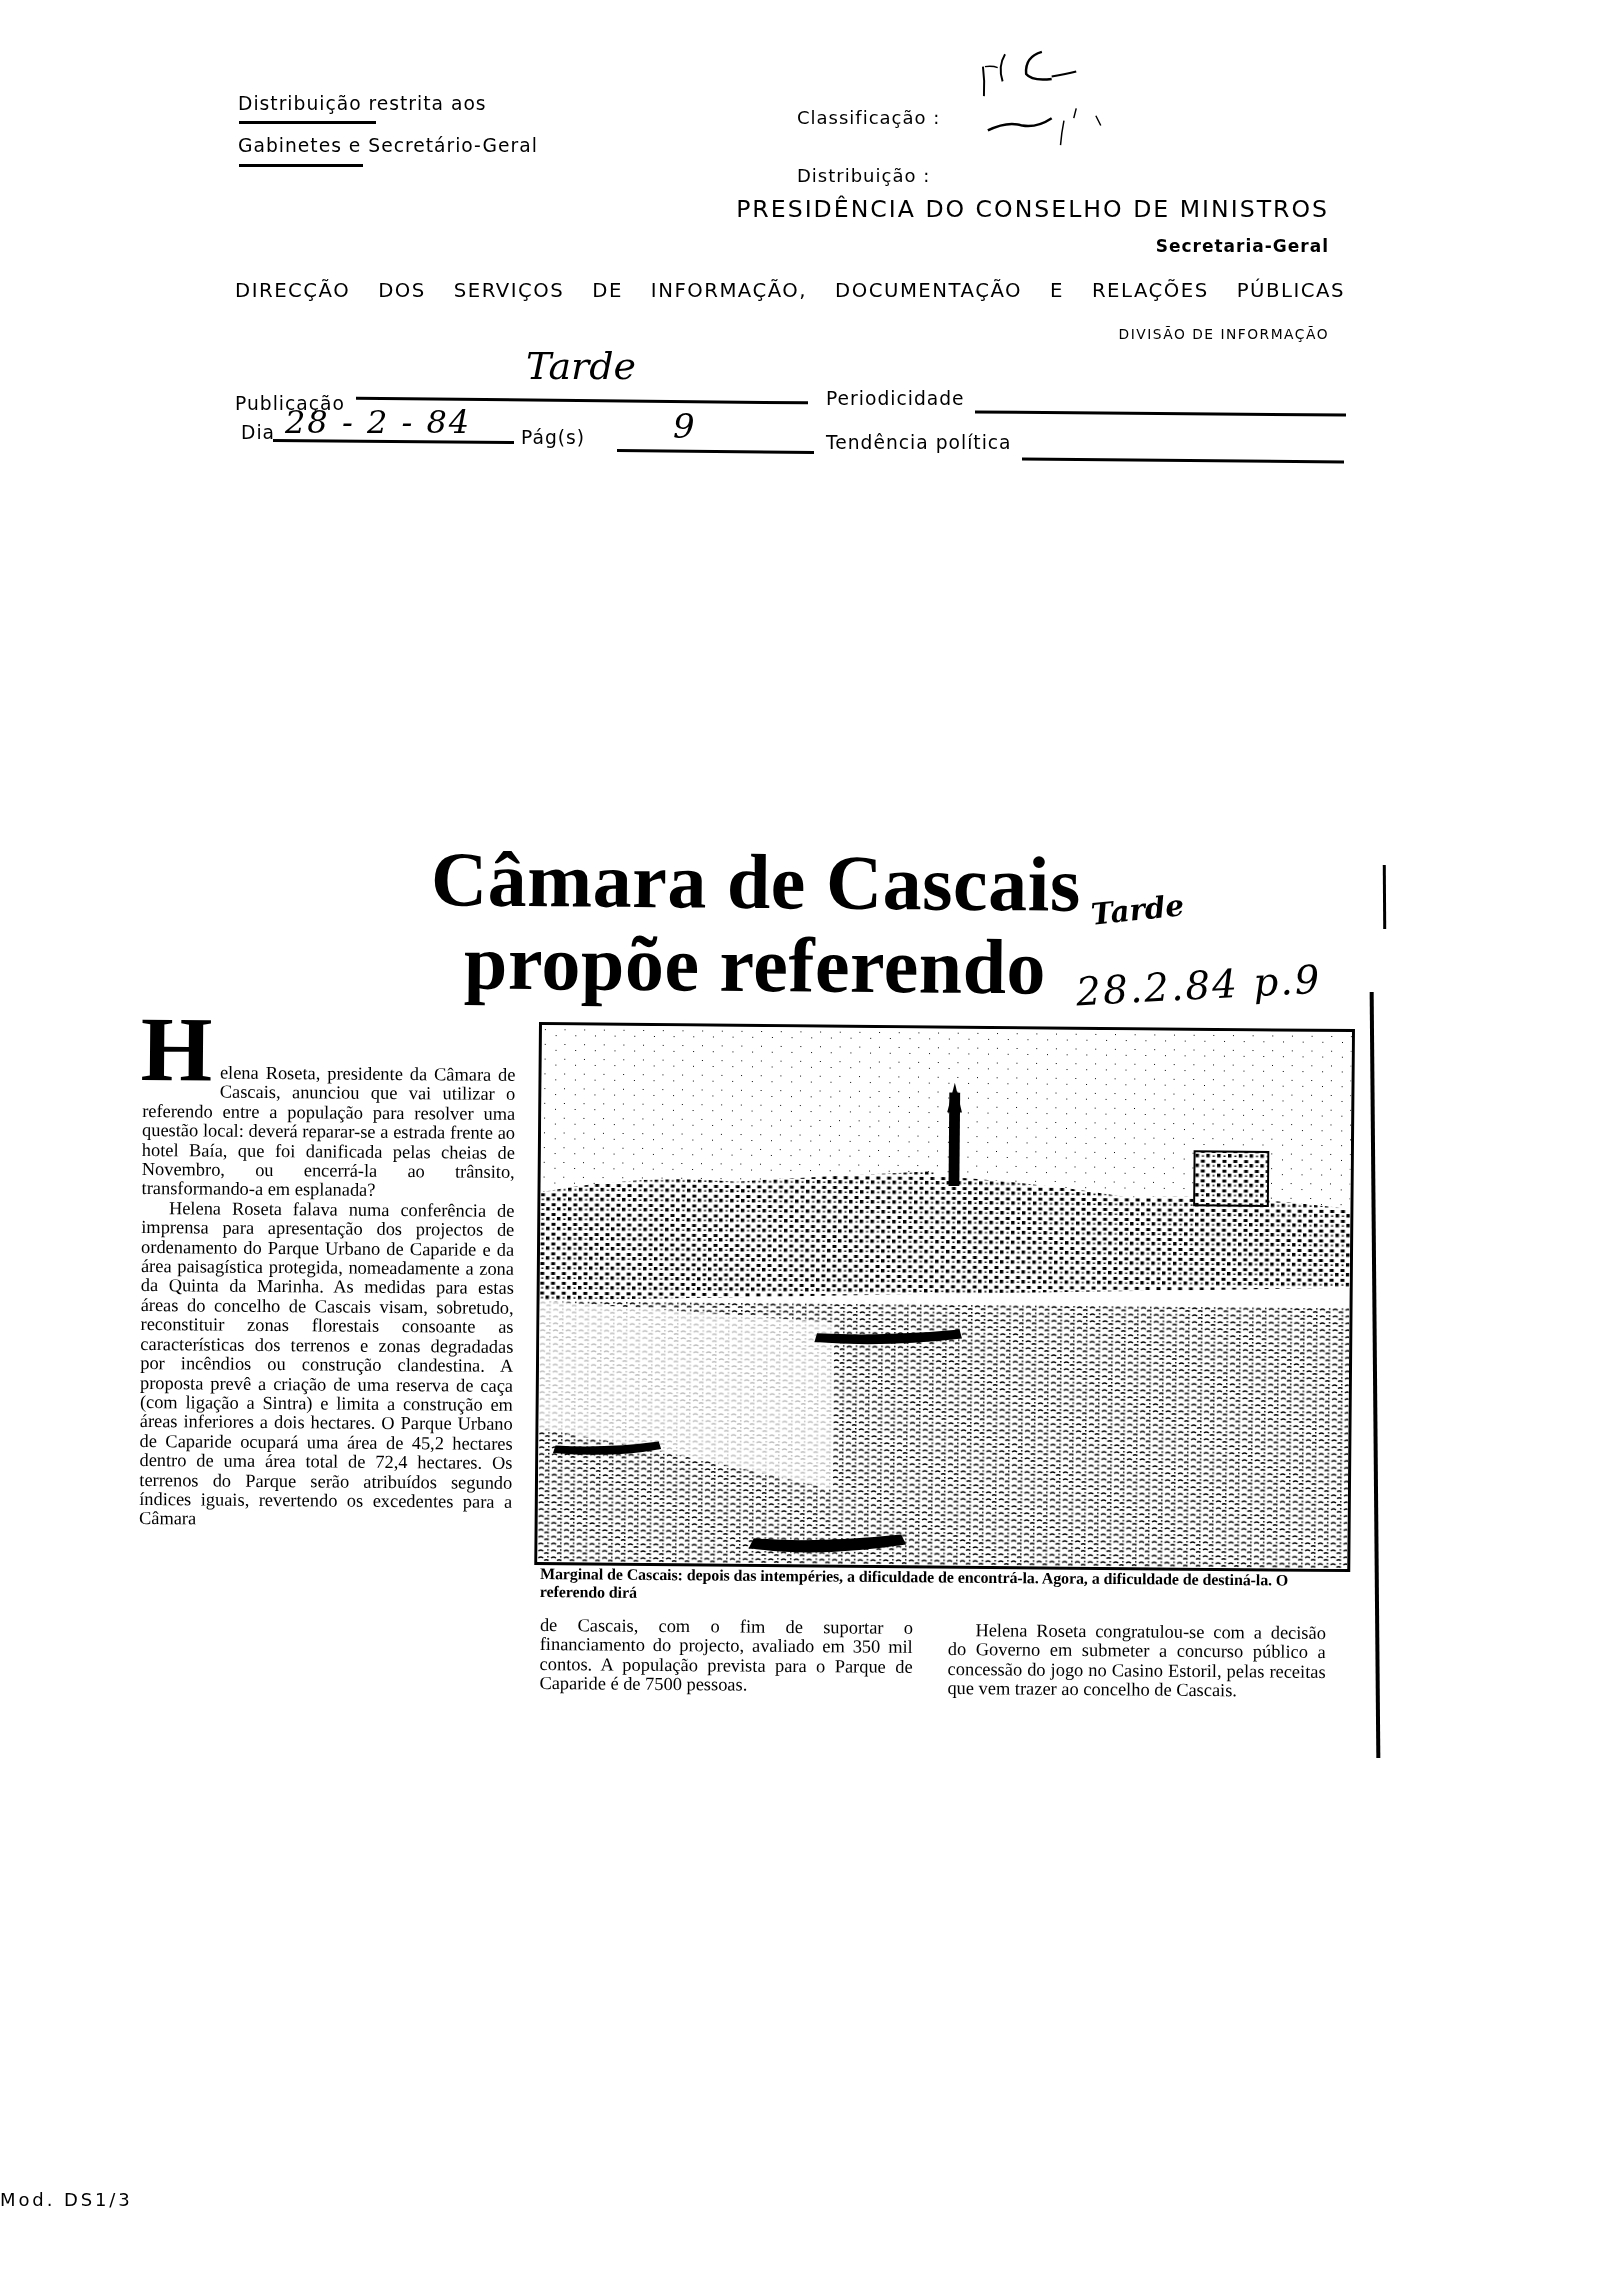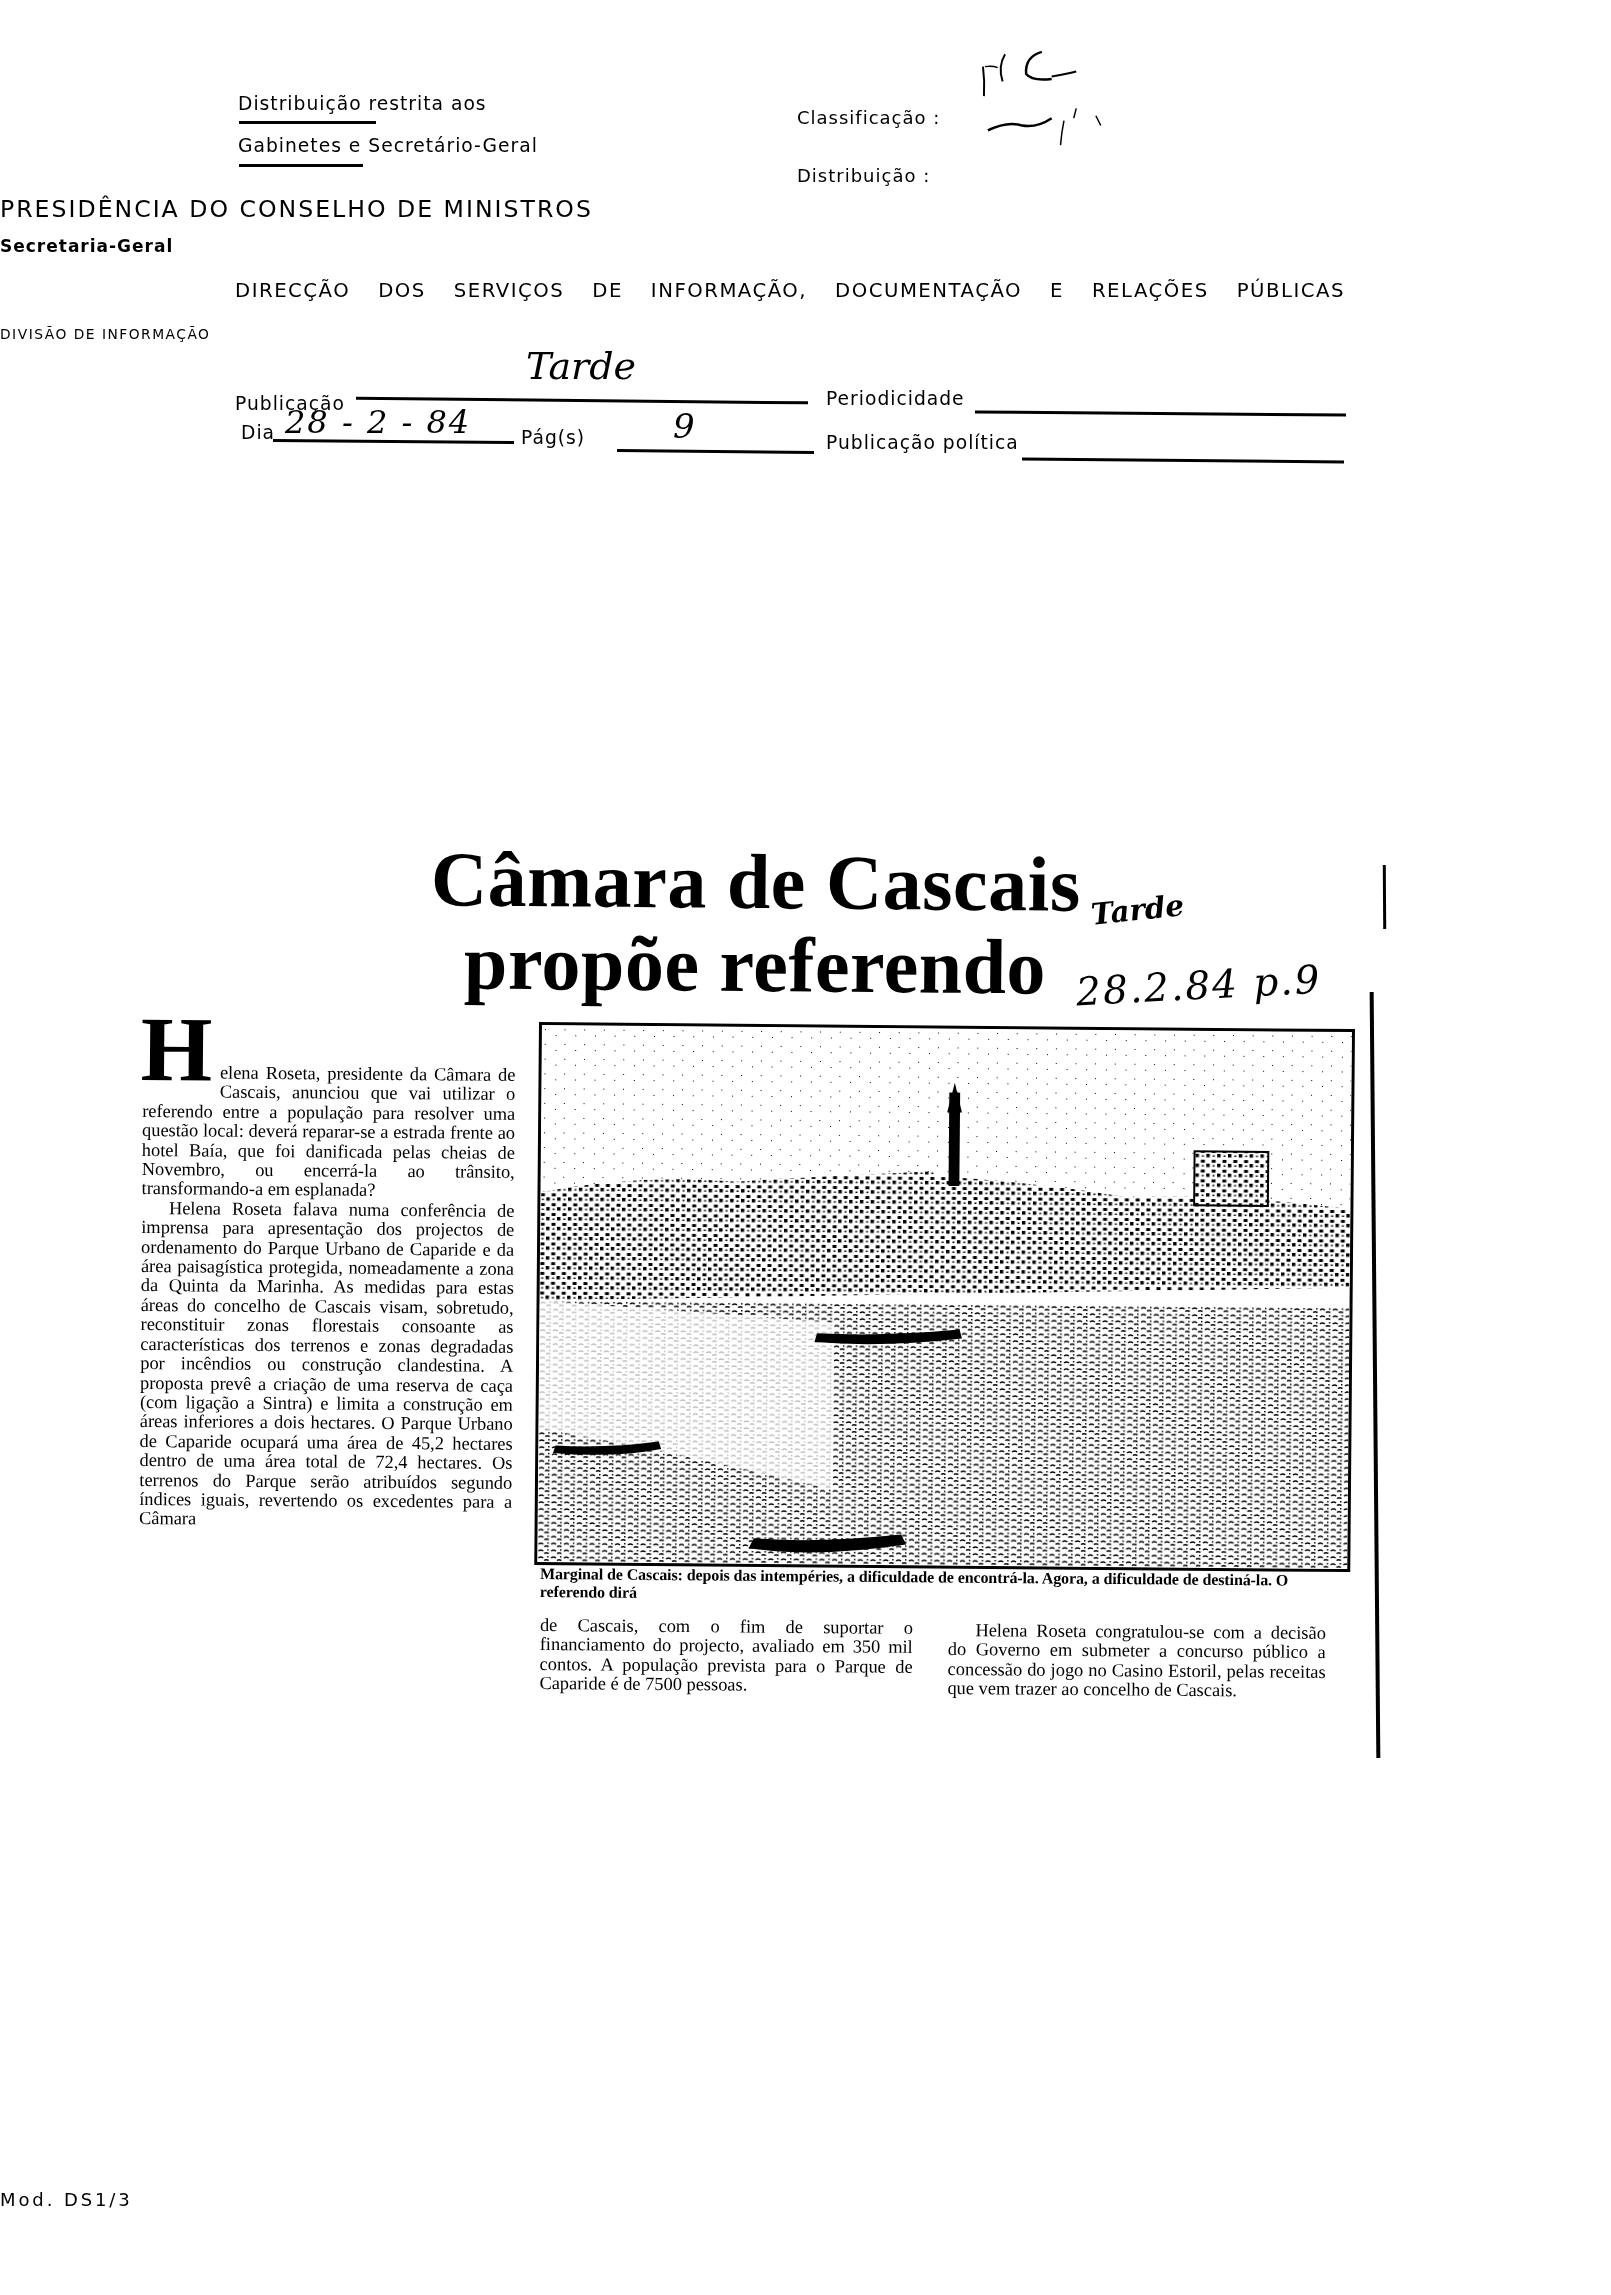--- a/index.html
+++ b/index.html
@@ -5,21 +5,21 @@
   html, body { margin: 0; padding: 0; background: #ffffff; }
   body { width: 1612px; height: 2295px; position: relative; overflow: hidden; color: #000; }
   .abs { position: absolute; }
   .sans { font-family: "DejaVu Sans", "Liberation Sans", sans-serif; }
   .hand { font-family: "DejaVu Serif", serif; font-style: italic; }
 
   
   .restrict { left: 238px; font-size: 18.7px; letter-spacing: 1px; }
   .restrict-line { height: 3.4px; background: #000; }
   .cls-label { font-size: 18px; letter-spacing: 1px; }
-  .hdr-title { left: 0; width: 1329px; text-align: left; }
+  .hdr-title { left: 0; width: 1329px; text-align: right; }
   .h1 { top: 195px; font-size: 23.6px; letter-spacing: 2px; }
   .h2 { top: 236px; font-size: 17px; letter-spacing: 1px; font-weight: bold; }
   .h3 { top: 279px; left: 235px; width: 1110px; font-size: 19.7px; display: flex; justify-content: space-between; letter-spacing: 1.5px; }
   .h4 { top: 326px; font-size: 13.8px; letter-spacing: 1.5px; }
   .form-label { font-size: 18.7px; letter-spacing: 1px; }
   .form-line { height: 2.5px; background: #000; }
   .hand-val { font-size: 38px; font-family: "DejaVu Serif", serif; font-style: italic; }
 
   
   .headline { font-family: "Liberation Serif", "DejaVu Serif", serif; font-weight: bold; font-size: 78px; line-height: 1; letter-spacing: 0.5px; }
@@ -77,21 +77,21 @@
 <div class="abs" style="top:393px; left:978px; width:364px; height:17.7px;"></div>
 
 <div class="abs sans form-label" style="top:422px; left:241px;">Dia</div>
 <div class="abs form-line" style="top:440px; left:273px; width:241px; transform:rotate(0.5deg);"></div>
 <div class="abs hand-val" style="top:403px; left:285px; font-size:32px; letter-spacing:2px;">28 - 2 - 84</div>
 
 <div class="abs sans form-label" style="top:427px; left:521px;">Pág(s)</div>
 <div class="abs form-line" style="top:450px; left:617px; width:197px; transform:rotate(0.6deg);"></div>
 <div class="abs hand-val" style="top:406px; left:673px; font-size:34px;">9</div>
 
-<div class="abs sans form-label" style="top:432px; left:826px;">Publicação política</div>
+<div class="abs sans form-label" style="top:432px; left:826px;">Tendência política</div>
 <div class="abs form-line" style="top:459px; left:1022px; width:322px; transform:rotate(0.5deg);"></div>
 <div class="abs" style="top:437px; left:1024px; width:314px; height:18.7px;"></div>
 
 <div class="abs headline" style="top:843px; left:431px; transform:rotate(0.5deg);">Câmara de Cascais</div>
 <div class="abs headline" style="top:926px; left:464px; transform:rotate(0.5deg);">propõe referendo</div>
 
 <div class="abs hand" style="top:892px; left:1091px; font-size:29.5px; font-weight:bold; transform:rotate(-6deg);">Tarde</div>
 <div class="abs hand" style="top:963px; left:1076px; font-size:39px; letter-spacing:2px; transform:rotate(-3deg);">28.2.84 p.9</div>
 
 <div class="abs col" style="top:1012px; left:143px; width:373px; transform:rotate(0.45deg); transform-origin:0 0;">

